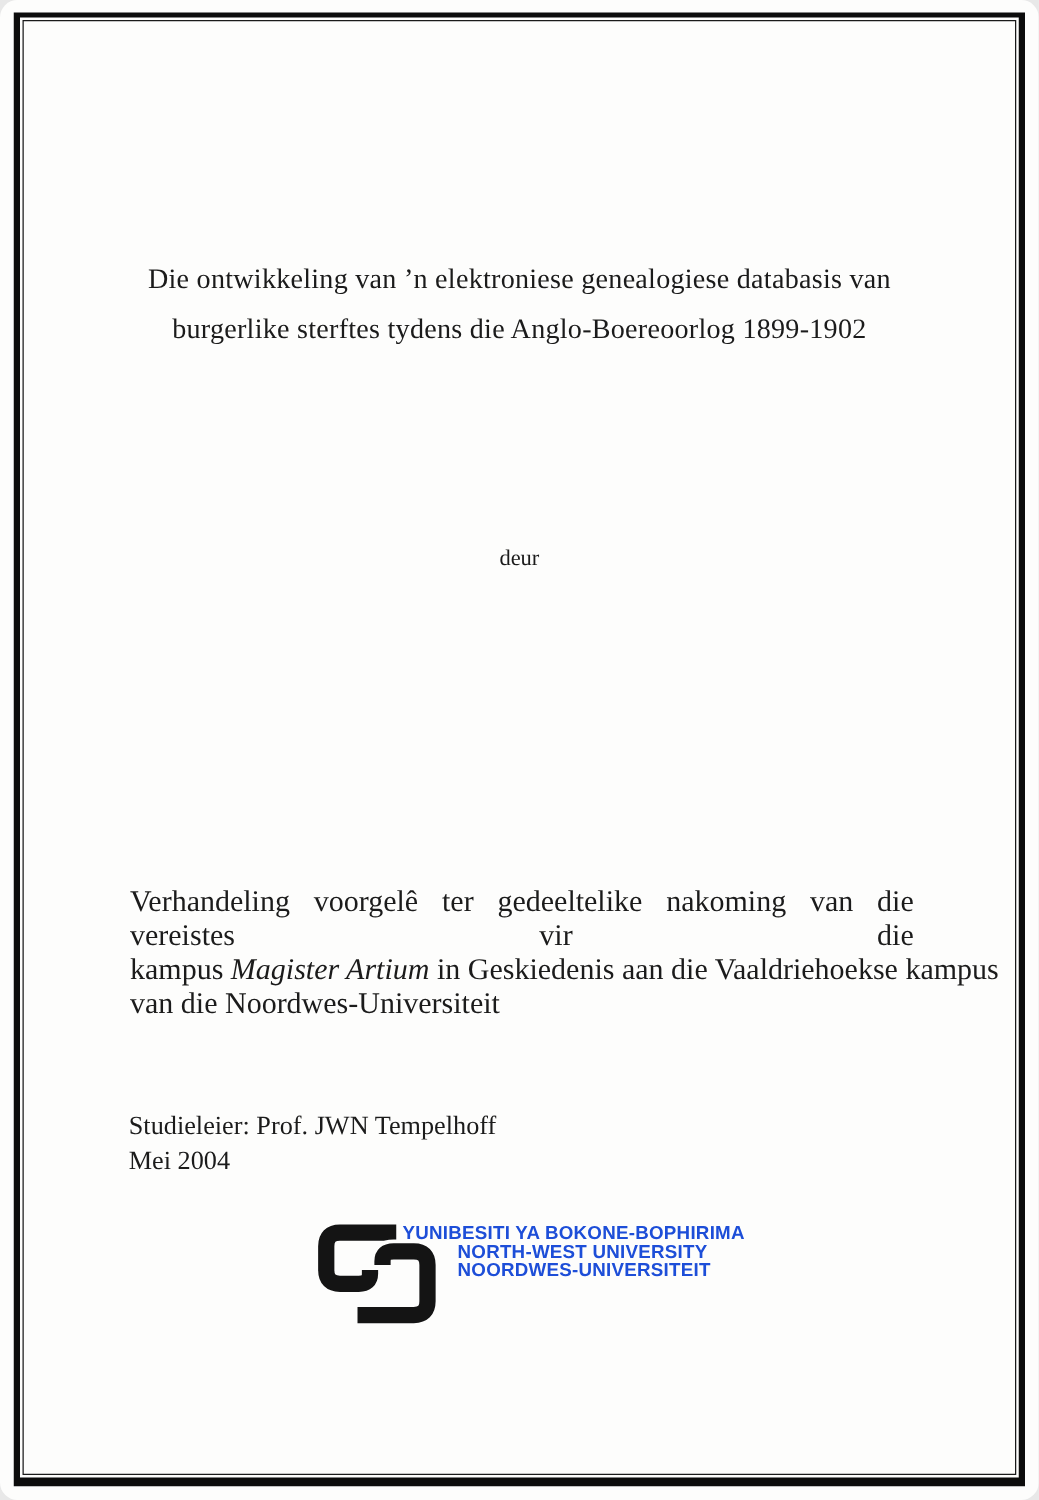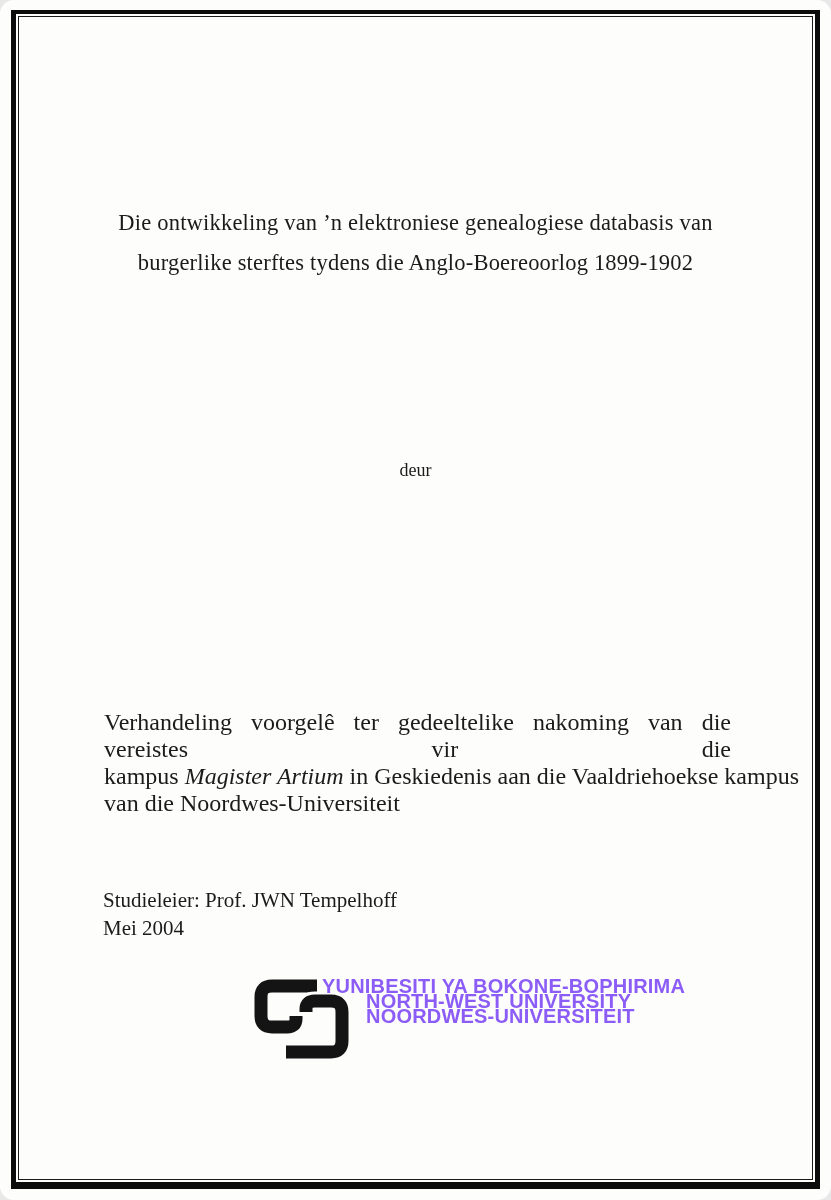--- a/index.html
+++ b/index.html
@@ -25,21 +25,21 @@
   }
   .title {
     position: absolute; left: 60px; right: 60px; top: 203px;
     margin: 0; font-weight: normal;
     font-size: 22.5px; line-height: 40px;
     text-align: center; letter-spacing: 0.2px;
   }
   .title span { display: block; }
   .byline {
     position: absolute; left: 0; right: 0; top: 436px;
-    text-align: center; font-size: 18px; margin-top: 24px;
+    text-align: center; font-size: 18px;
   }
   .author {
     position: absolute; left: 0; right: 0; top: 520px;
     text-align: center; font-size: 21px; letter-spacing: 0.2px;
   }
   .statement {
     position: absolute; left: 104px; top: 662px; width: 627px;
     font-size: 24px; line-height: 27px; margin-top: 47px;
   }
   .st-line { white-space: nowrap; }
@@ -53,22 +53,22 @@
     position: absolute; left: 103px; top: 886px;
     font-size: 21px; line-height: 28px;
   }
   .logo {
     position: absolute; left: 253px; top: 974px; width: 340px; height: 90px;
   }
   .logo-mark { position: absolute; left: 0; top: 2px; }
   .logo-text {
     position: absolute; left: 69px; top: 5px;
     font-family: "Liberation Sans", "DejaVu Sans", sans-serif;
-    font-weight: 700; font-size: 20px; line-height: 15.2px;
-    letter-spacing: 0.2px; color: #8b5cf6; white-space: nowrap;
+    font-weight: 700; font-size: 15px; line-height: 15.2px;
+    letter-spacing: 0.2px; color: #1d4ed8; white-space: nowrap;
   }
   .logo-text .indent { padding-left: 44px; }
 </style>
 </head>
 <body>
 
 <div class="page">
 
   <div class="frame-outer">
     <div class="frame-inner"></div>

